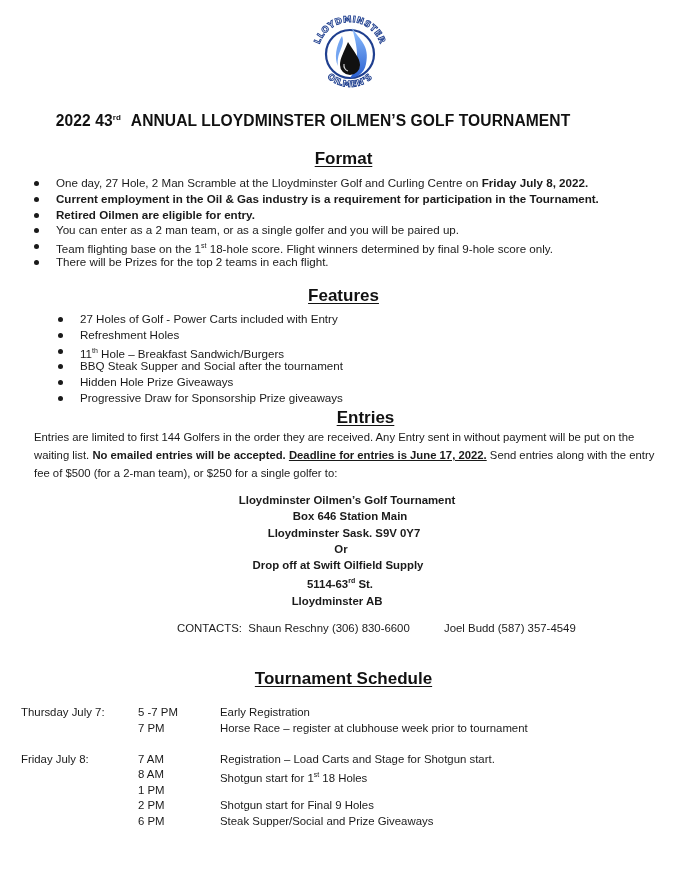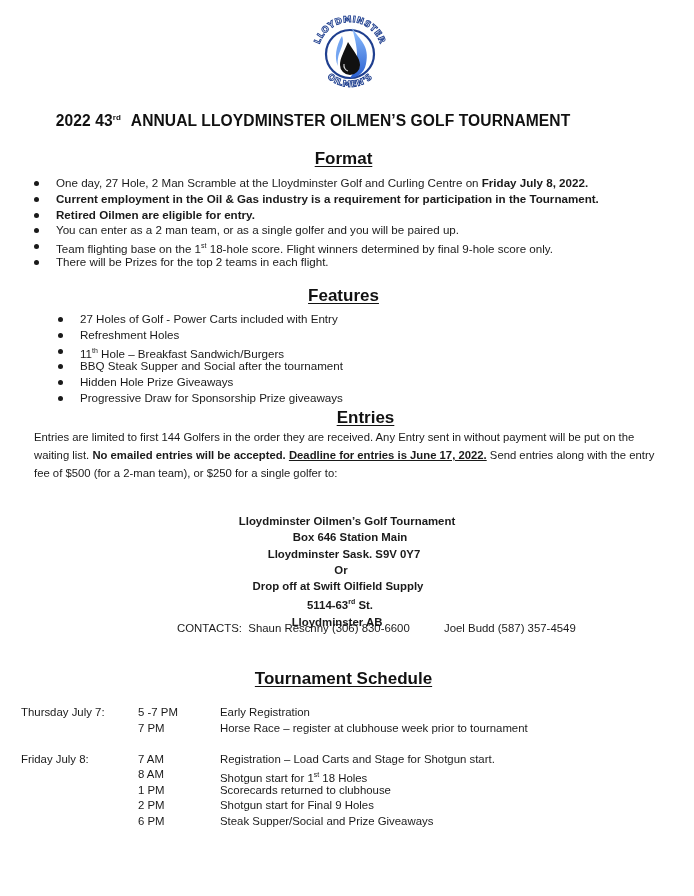--- a/index.html
+++ b/index.html
@@ -64,21 +64,21 @@
     .features-list { left: 56px; top: 311px; }
 
     .entries-para {
       left: 34px; top: 428px; width: 630px;
       line-height: 18.2px;
       font-size: 11.3px;
     }
     .entries-para .u { text-decoration: underline; font-weight: bold; }
 
     .address {
-      left: 0; width: 694px; top: 513px;
+      left: 0; width: 694px; top: 492px;
       text-align: center;
       font-weight: bold;
       font-size: 11.4px;
       line-height: 16.3px;
     }
     .address div { white-space: nowrap; }
 
     .contacts { left: 145px; top: 622px; font-size: 11.4px; white-space: nowrap; margin-left: 32px; }
     .contacts .c2 { position: absolute; left: 267px; top: 0; }
 
@@ -183,21 +183,20 @@
     <span class="day">Friday July 8:</span>
     <span class="time">7 AM</span>
     <span class="evt">Registration – Load Carts and Stage for Shotgun start.</span>
   </div>
   <div class="sched-row">
     <span class="time">8 AM</span>
     <span class="evt"><span>Shotgun start for 1</span><sup class="small">st</sup><span> 18 Holes</span></span>
   </div>
   <div class="sched-row">
     <span class="time">1 PM</span>
-    <span class="evt">Scorecards returned to clubhouse</span>
   </div>
   <div class="sched-row">
     <span class="time">2 PM</span>
     <span class="evt">Shotgun start for Final 9 Holes</span>
   </div>
   <div class="sched-row">
     <span class="time">6 PM</span>
     <span class="evt">Steak Supper/Social and Prize Giveaways</span>
   </div>
 </div>

